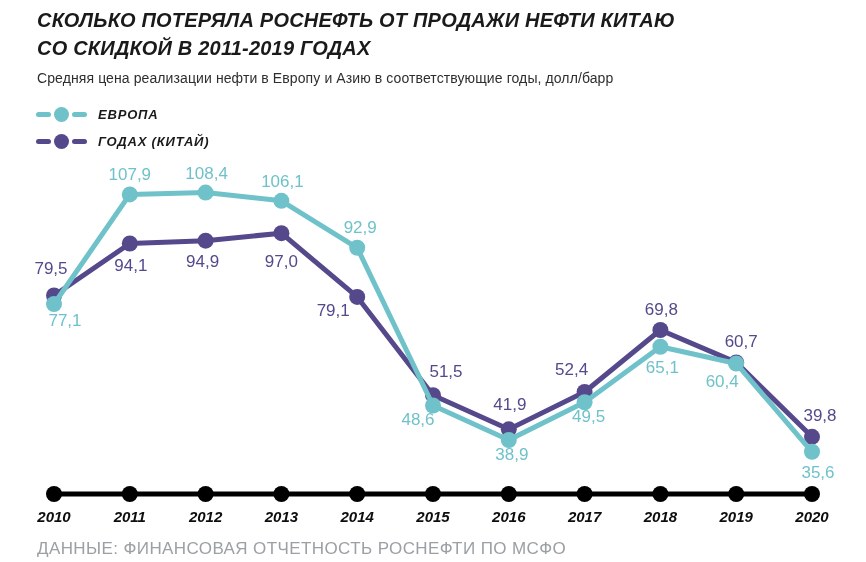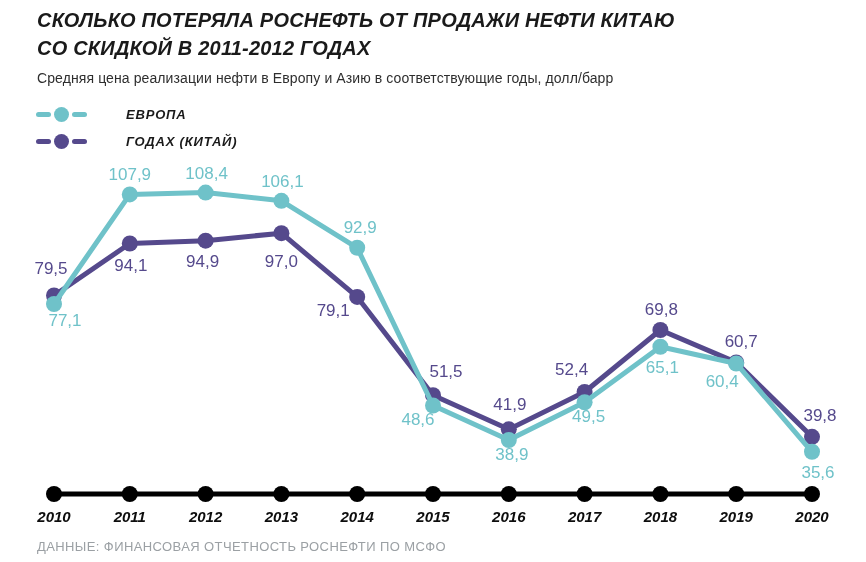--- a/index.html
+++ b/index.html
@@ -20,36 +20,36 @@
   .legend{
     position:absolute;left:36px;top:104px;
     display:flex;flex-direction:column;gap:7px;
   }
   .legend-item{display:flex;align-items:center;gap:11px;height:20px;}
   .swatch{display:flex;align-items:center;gap:3px;}
   .swatch .seg{width:15px;height:5px;border-radius:2.5px;background:#999;}
   .swatch .dot{width:15px;height:15px;border-radius:50%;background:#999;}
   .legend-label{
     font-size:13px;font-weight:700;font-style:italic;
-    letter-spacing:.8px;color:#1a1a1a;padding-top:1px;margin-left:28px;
+    letter-spacing:.8px;color:#1a1a1a;padding-top:1px;
   }
   .chart-svg{position:absolute;left:0;top:0;}
   .source{
     position:absolute;left:37px;top:539px;margin:0;
-    font-size:13px;color:#9ba0a4;letter-spacing:.4px;
+    font-size:17px;color:#9ba0a4;letter-spacing:.4px;
   }
 </style>
 </head>
 <body>
 
 <div class="page">
 
   <h1 class="title">
     <span>СКОЛЬКО ПОТЕРЯЛА РОСНЕФТЬ ОТ ПРОДАЖИ НЕФТИ КИТАЮ</span>
-    <span>СО СКИДКОЙ В 2011-2012 ГОДАХ</span>
+    <span>СО СКИДКОЙ В 2011-2019 ГОДАХ</span>
   </h1>
 
   <p class="subtitle">Средняя цена реализации нефти в Европу и Азию в соответствующие годы, долл/барр</p>
 
   <div class="legend">
     <div class="legend-item">
       <span class="swatch">
         <span class="seg" style="background: rgb(111, 194, 201);"></span>
         <span class="dot" style="background: rgb(111, 194, 201);"></span>
         <span class="seg" style="background: rgb(111, 194, 201);"></span>

